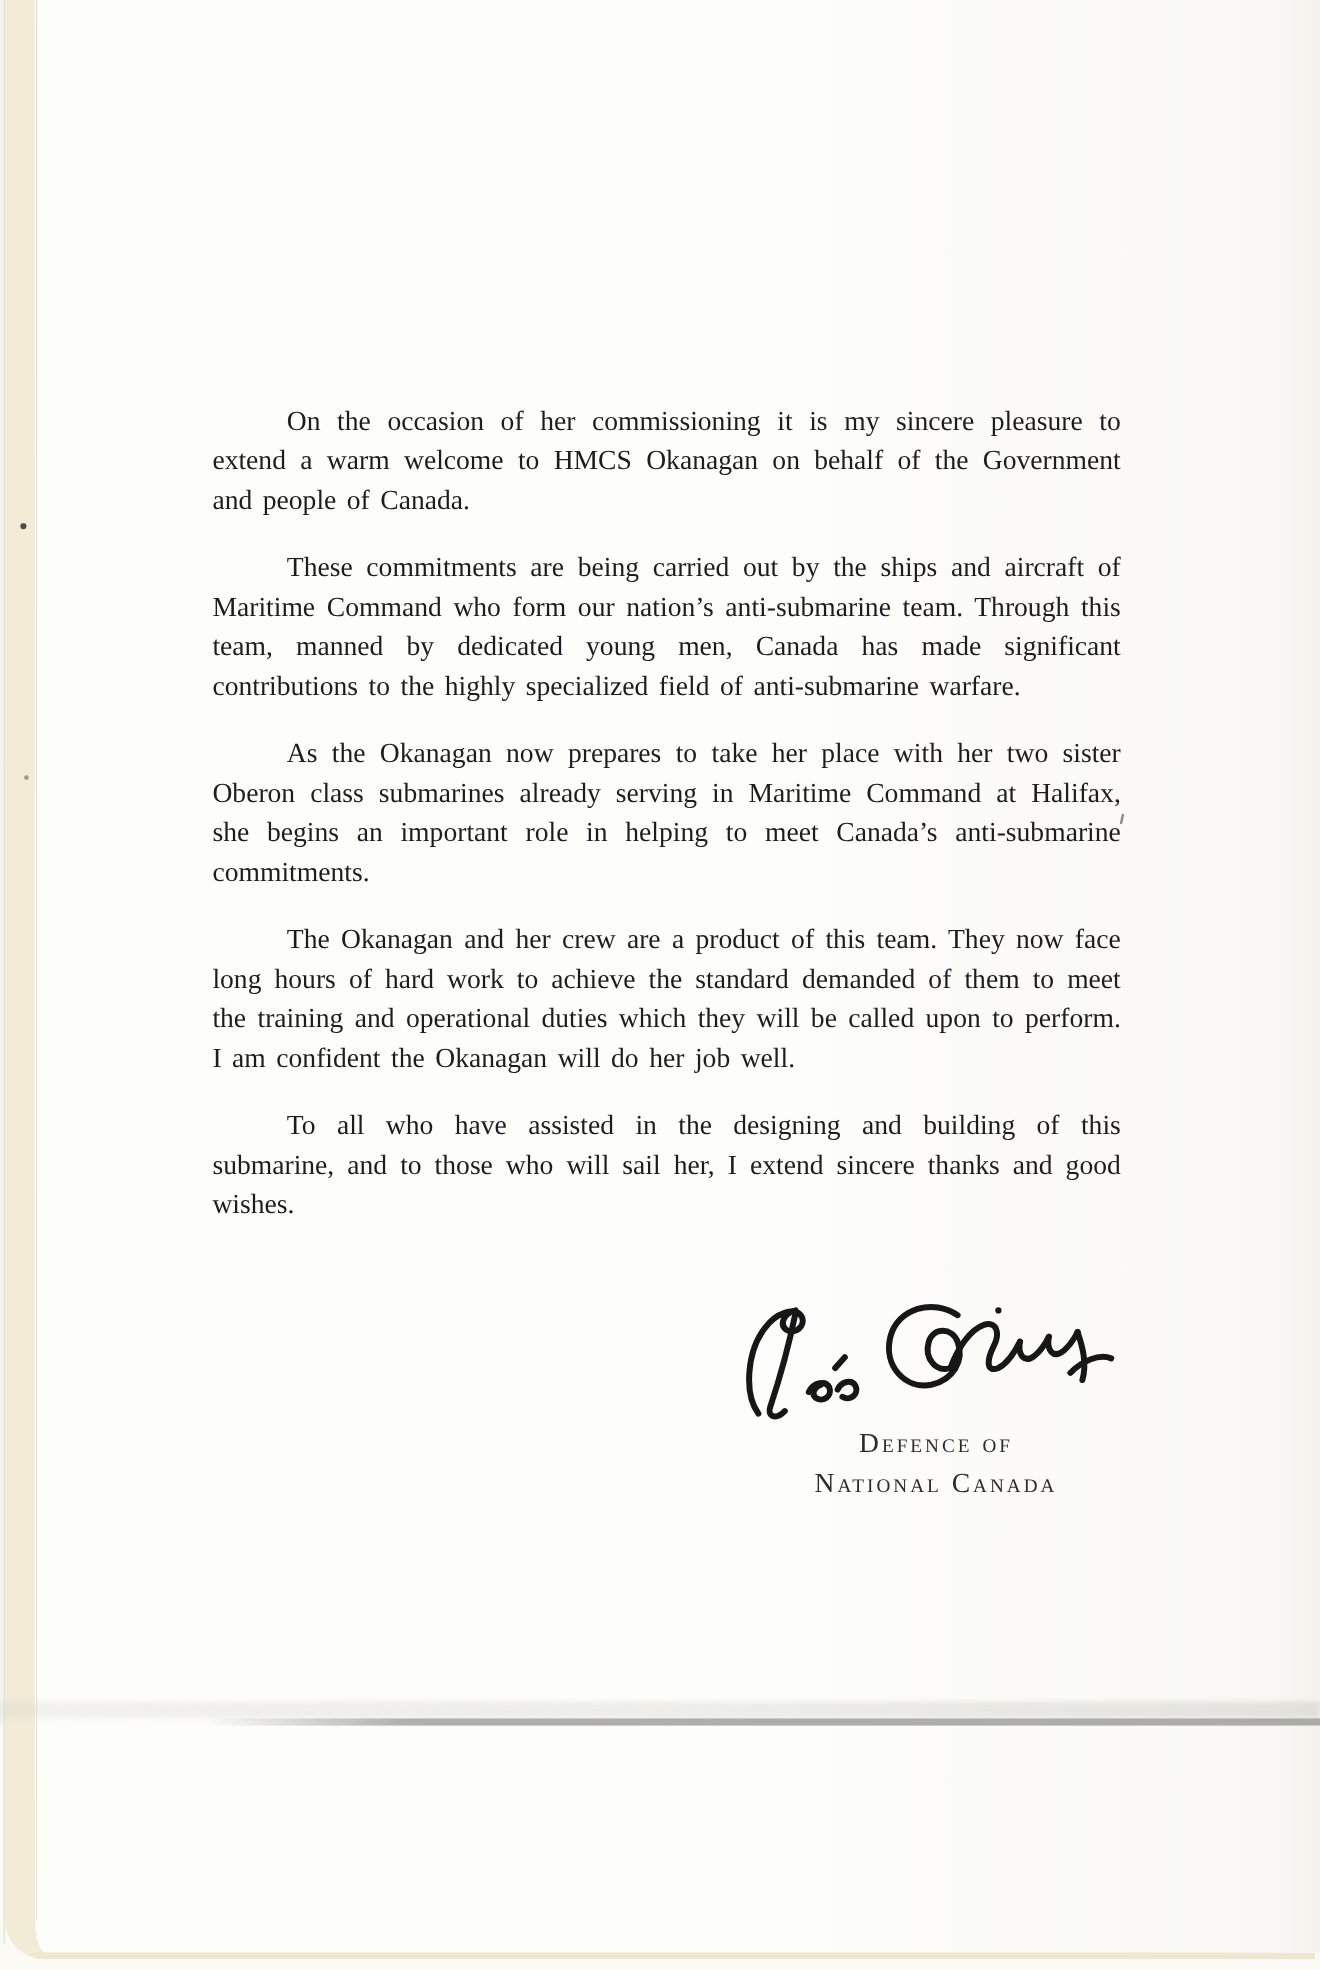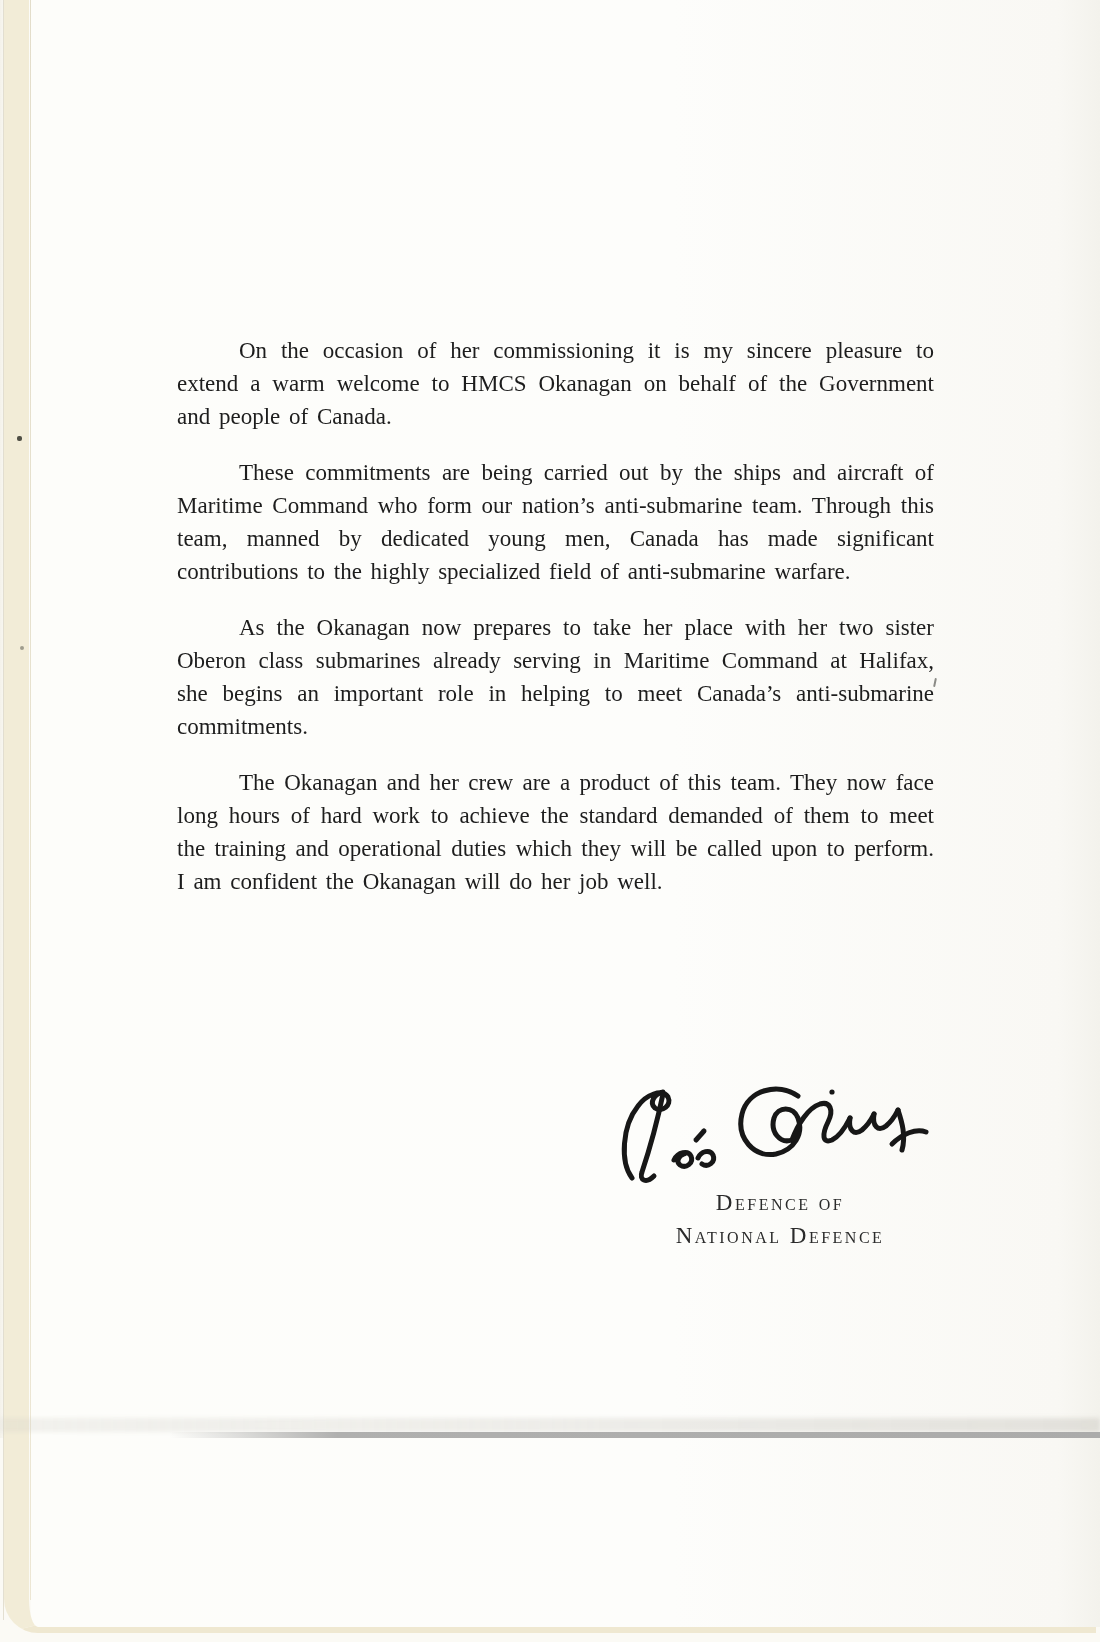--- a/index.html
+++ b/index.html
@@ -89,20 +89,21 @@
 
   <div class="speck speck-a"></div>
   <div class="speck speck-b"></div>
   <div class="speck speck-c"></div>
 
   <div class="letter-body">
     <p>On the occasion of her commissioning it is my sincere pleasure to extend a warm welcome to HMCS Okanagan on behalf of the Government and people of Canada.</p>
     <p>These commitments are being carried out by the ships and aircraft of Maritime Command who form our nation’s anti-submarine team. Through this team, manned by dedicated young men, Canada has made significant contributions to the highly specialized field of anti-submarine warfare.</p>
     <p>As the Okanagan now prepares to take her place with her two sister Oberon class submarines already serving in Maritime Command at Halifax, she begins an important role in helping to meet Canada’s anti-submarine commitments.</p>
     <p>The Okanagan and her crew are a product of this team. They now face long hours of hard work to achieve the standard demanded of them to meet the training and operational duties which they will be called upon to perform. I am confident the Okanagan will do her job well.</p>
+    <p>To all who have assisted in the designing and building of this submarine, and to those who will sail her, I extend sincere thanks and good wishes.</p>
   </div>
 
   <div class="signature-wrap">
     
     <svg width="340" height="120" viewBox="0 0 340 120">
       <g fill="none" stroke="#171717" stroke-width="5" stroke-linecap="round" stroke-linejoin="round">
 
         <path d="M24,104 C12,88 14,52 30,32 C38,21 54,14 60,23 C64,31 54,39 47,34 C41,29 46,20 55,18"></path>
         <path d="M55,20 C50,44 42,74 34,98 C31,106 38,110 46,102"></path>
 
@@ -118,16 +119,16 @@
         <path d="M290,36 C294,48 298,62 294,76"></path>
         <path d="M284,70 C294,60 308,54 318,58"></path>
 
         <circle cx="224" cy="18" r="2.6" fill="#171717" stroke="none"></circle>
       </g>
     </svg>
   </div>
 
   <div class="minister-block">
     <div>Defence of</div>
-    <div>National Defence</div>
+    <div>National Canada</div>
   </div>
 
 </div>
 
 </body></html>

